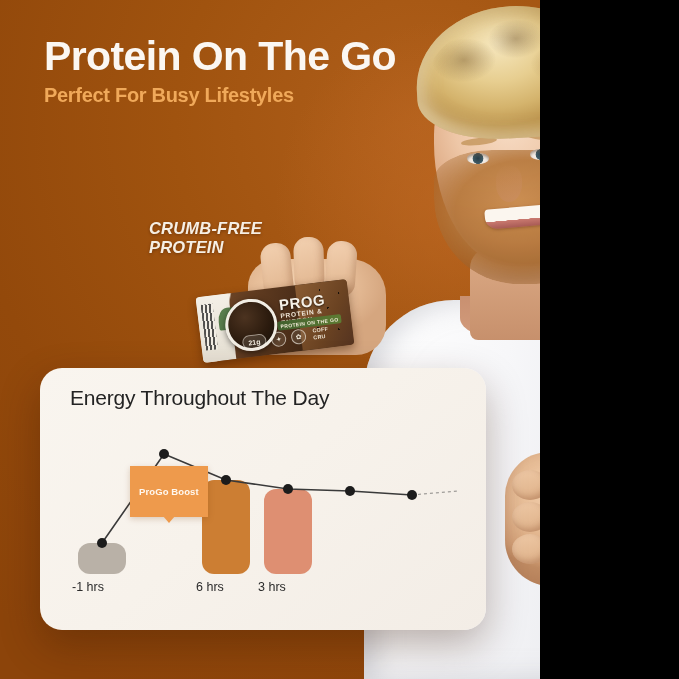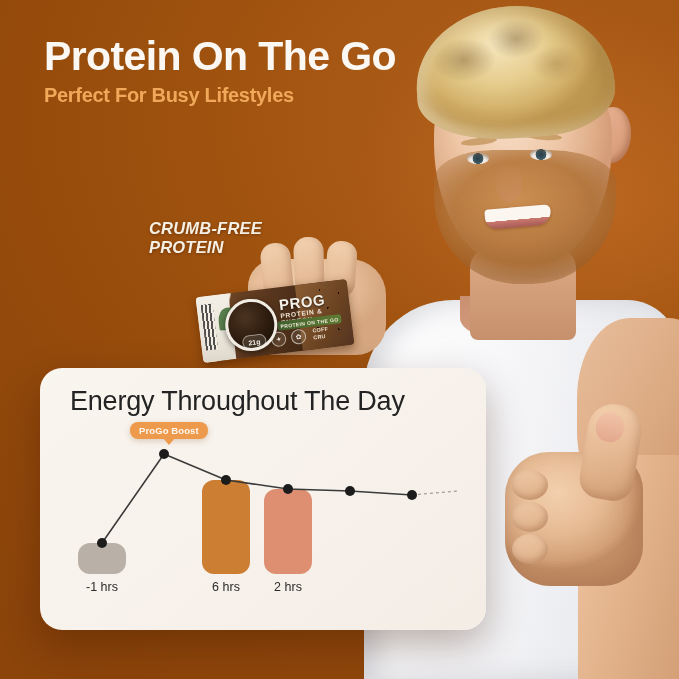--- a/index.html
+++ b/index.html
@@ -1,18 +1,18 @@
 <!DOCTYPE html>
 <html><head>
 <meta charset="utf-8">
 <style>
   html,body{margin:0;padding:0;background:#000;}
   *{box-sizing:border-box;}
   .stage{
-    position:relative;width:679px;height:679px;overflow:hidden;
+    position:relative;width:540px;height:679px;overflow:hidden;
     font-family:"Liberation Sans","DejaVu Sans",sans-serif;
     background:
       radial-gradient(120% 95% at 78% 18%, #B05F1B 0%, #A0530F 38%, #93490B 70%, #8C440A 100%);
   }
   .bg-warm{
     position:absolute;inset:0;
     background:radial-gradient(60% 45% at 88% 30%, rgba(200,110,40,.55) 0%, rgba(160,80,20,0) 62%);
     pointer-events:none;
   }
 
@@ -179,42 +179,43 @@
   }
 
   
   .card{
     position:absolute;left:40px;top:368px;width:446px;height:262px;
     background:linear-gradient(140deg,#F9F5EF 0%,#F7F2EB 48%,#F3EDE6 100%);
     border-radius:22px;
     box-shadow:0 16px 40px rgba(50,20,0,.32);
   }
   .card-title{
-    position:absolute;left:30px;top:18px;font-size:27px;font-weight:500;color:#232323;
+    position:absolute;left:30px;top:18px;font-size:21px;font-weight:500;color:#232323;
     letter-spacing:-.2px;
   }
   .plot{position:absolute;left:34px;top:64px;width:388px;height:168px;}
 
   .badge{
     position:absolute;background:#EE9A4C;color:#FFF8F0;
     font-size:9.5px;font-weight:700;letter-spacing:.1px;
-    padding:3px 9px;border-radius:8px;white-space:nowrap;
+    padding:20px 9px;border-radius:0;white-space:nowrap;
     box-shadow:0 2px 6px rgba(120,60,10,.22);
+    margin-top:44px;
   }
   .badge:after{
     content:"";position:absolute;left:50%;bottom:-6px;margin-left:-6px;
     width:0;height:0;border-left:6px solid transparent;border-right:6px solid transparent;
     border-top:7px solid #EE9A4C;
   }
 
   .bars{position:absolute;left:0;bottom:26px;width:100%;height:132px;}
   .bcol{position:absolute;bottom:0;width:48px;}
   .bbar{width:100%;border-radius:12px;}
   .blabel{
-    position:absolute;left:-6px;width:60px;top:100%;margin-top:6px;text-align:center;
+    position:absolute;left:-6px;width:60px;top:100%;margin-top:6px;text-align:left;
     font-size:12.5px;font-weight:500;color:#2B2B2B;
   }
   svg.line{position:absolute;left:0;top:0;width:100%;height:168px;overflow:visible;}
 </style>
 </head>
 <body>
 
 <div class="stage">
   <div class="bg-warm"></div>
 
@@ -281,21 +282,21 @@
           <div class="bcol" style="left: 4px;">
             <div class="bbar" style="height: 31px; background: rgb(185, 177, 167);"></div>
             <div class="blabel">-1 hrs</div>
           </div>
           <div class="bcol" style="left: 128px;">
             <div class="bbar" style="height: 94px; background: rgb(204, 126, 51);"></div>
             <div class="blabel">6 hrs</div>
           </div>
           <div class="bcol" style="left: 190px;">
             <div class="bbar" style="height: 85px; background: rgb(222, 143, 114);"></div>
-            <div class="blabel">2 hrs</div>
+            <div class="blabel">3 hrs</div>
           </div>
         </div>
       <svg class="line" id="lineLayer">
           <path d="M28,111 L90,22 L152,48 L214,57 L276,59 L338,63" fill="none" stroke="#3A3A3A" stroke-width="1.6"></path>
           <path d="M338,63 L384,59" fill="none" stroke="#3A3A3A" stroke-width="1.2" stroke-dasharray="3 3" opacity="0.45"></path>
           <circle cx="28" cy="111" r="5" fill="#1C1C1C"></circle>
           <circle cx="90" cy="22" r="5" fill="#1C1C1C"></circle>
           <circle cx="152" cy="48" r="5" fill="#1C1C1C"></circle>
           <circle cx="214" cy="57" r="5" fill="#1C1C1C"></circle>
           <circle cx="276" cy="59" r="5" fill="#1C1C1C"></circle>

